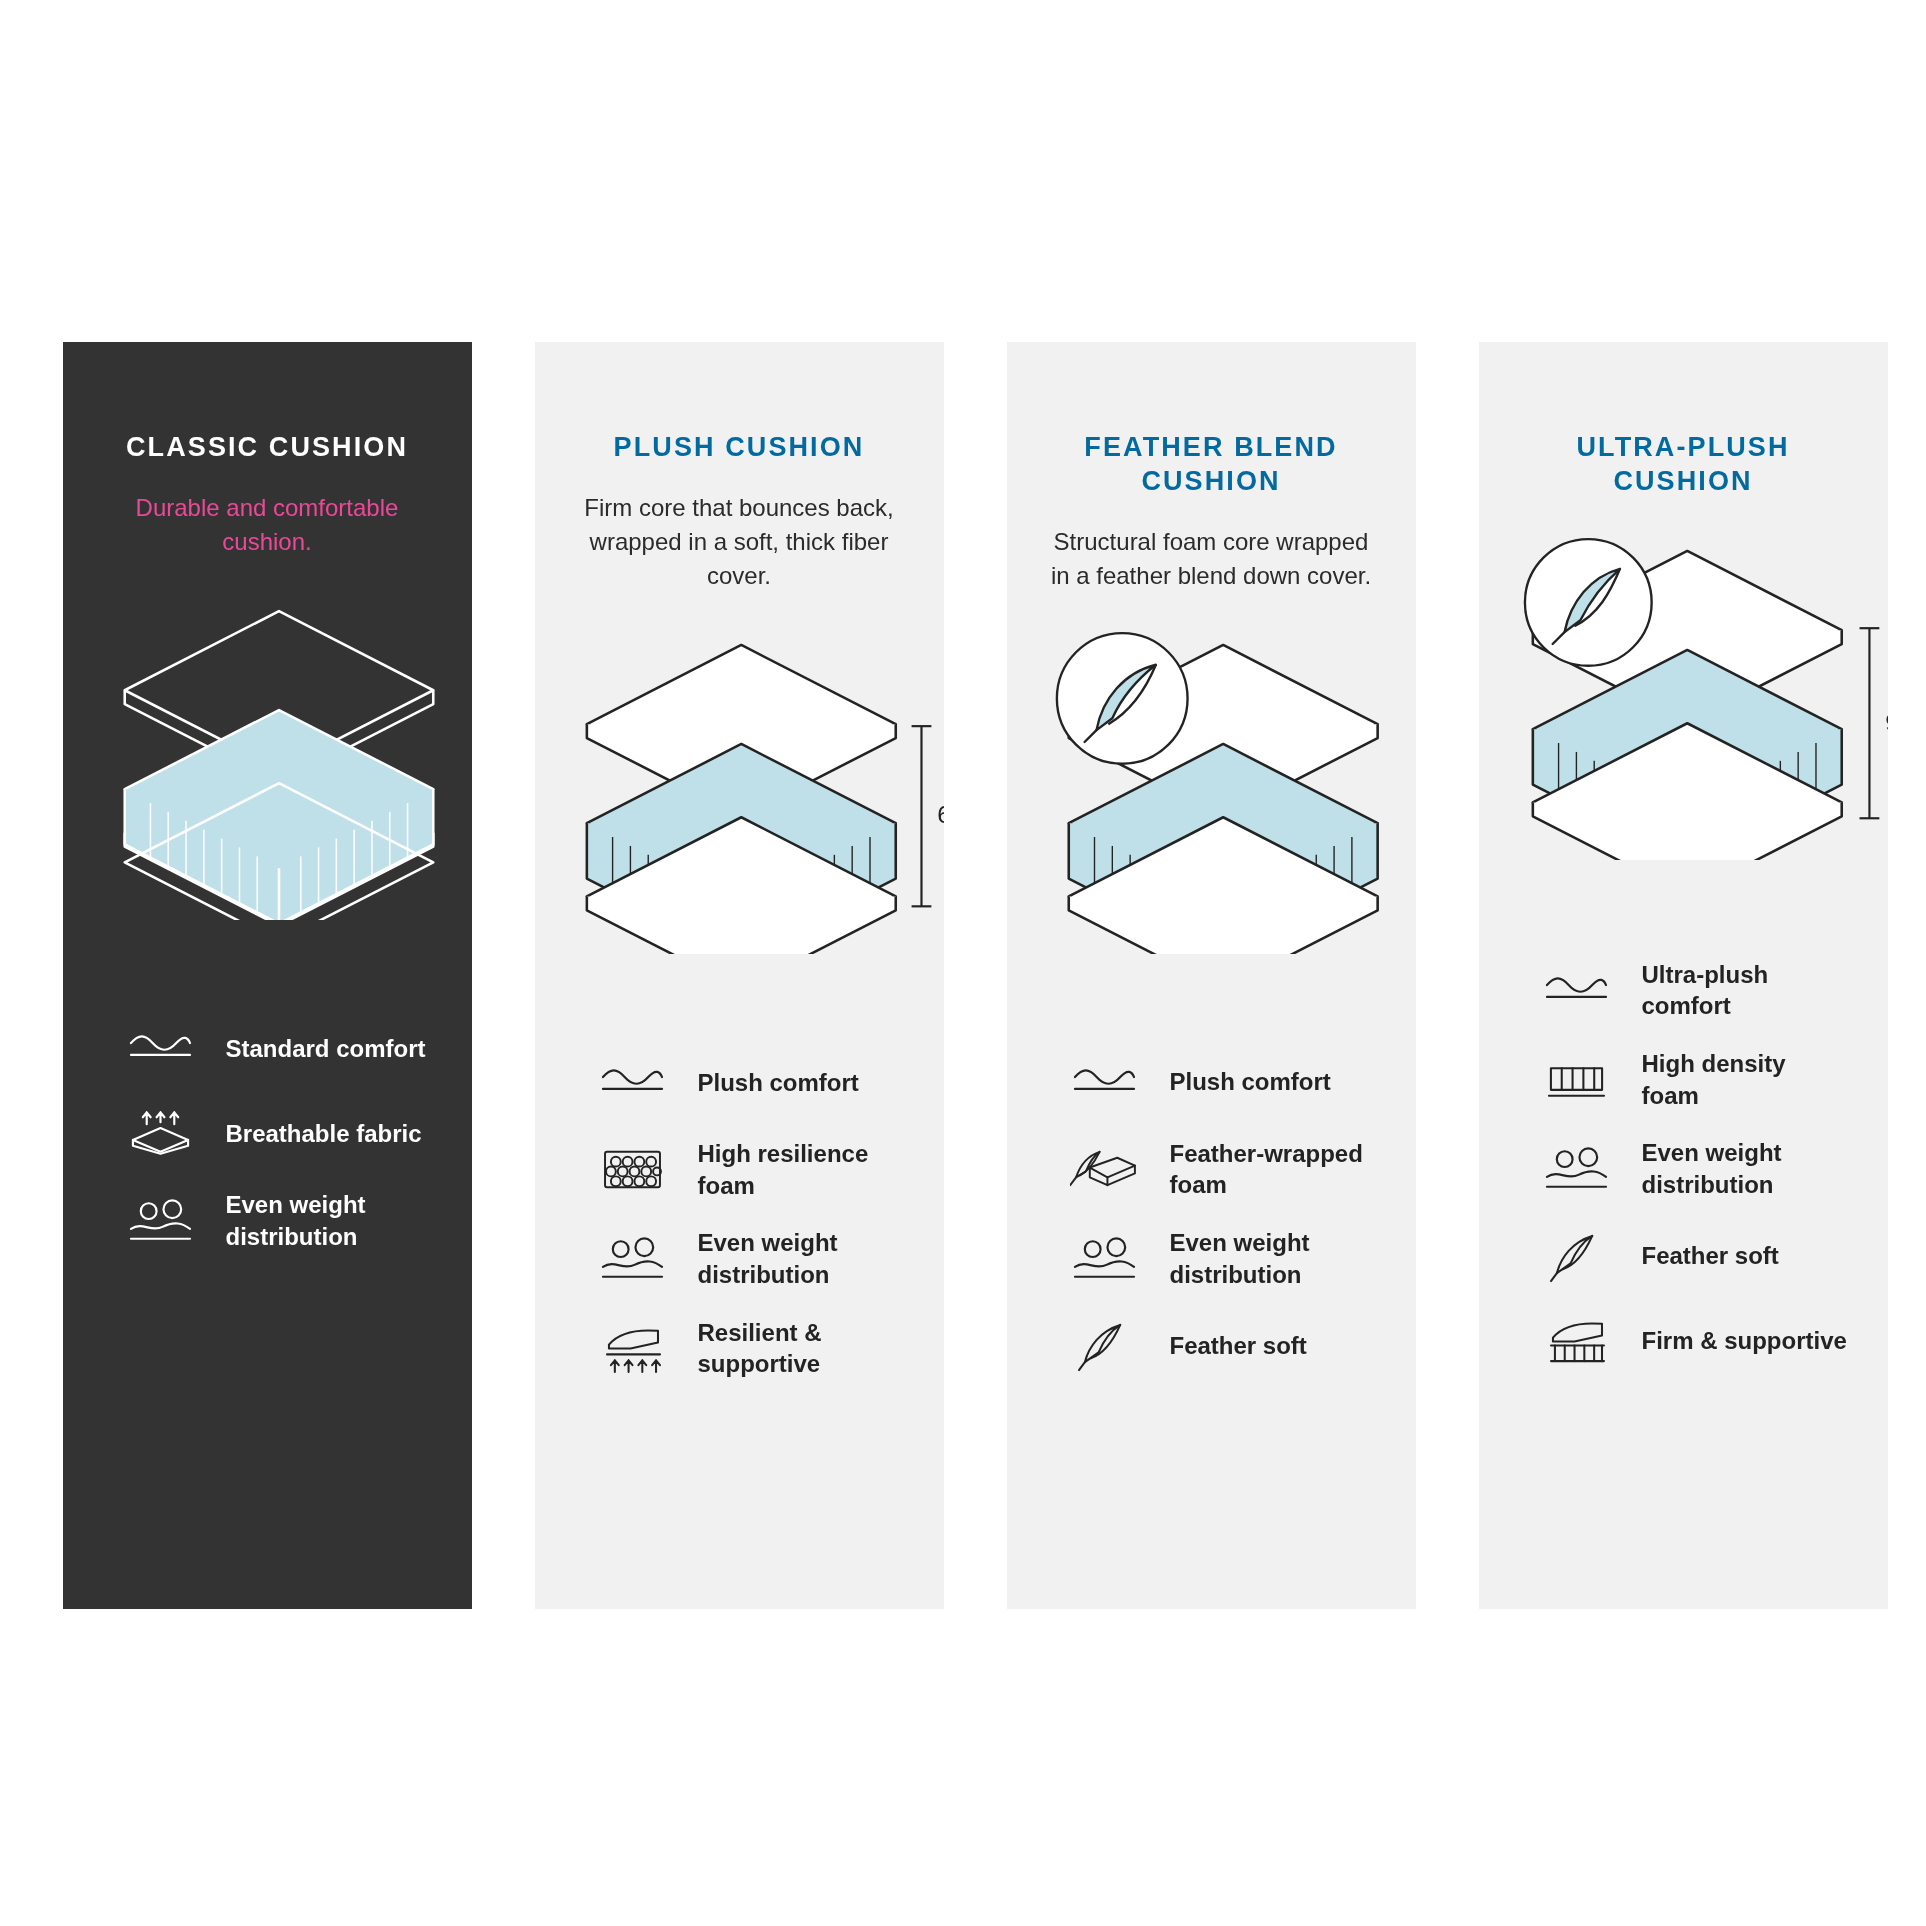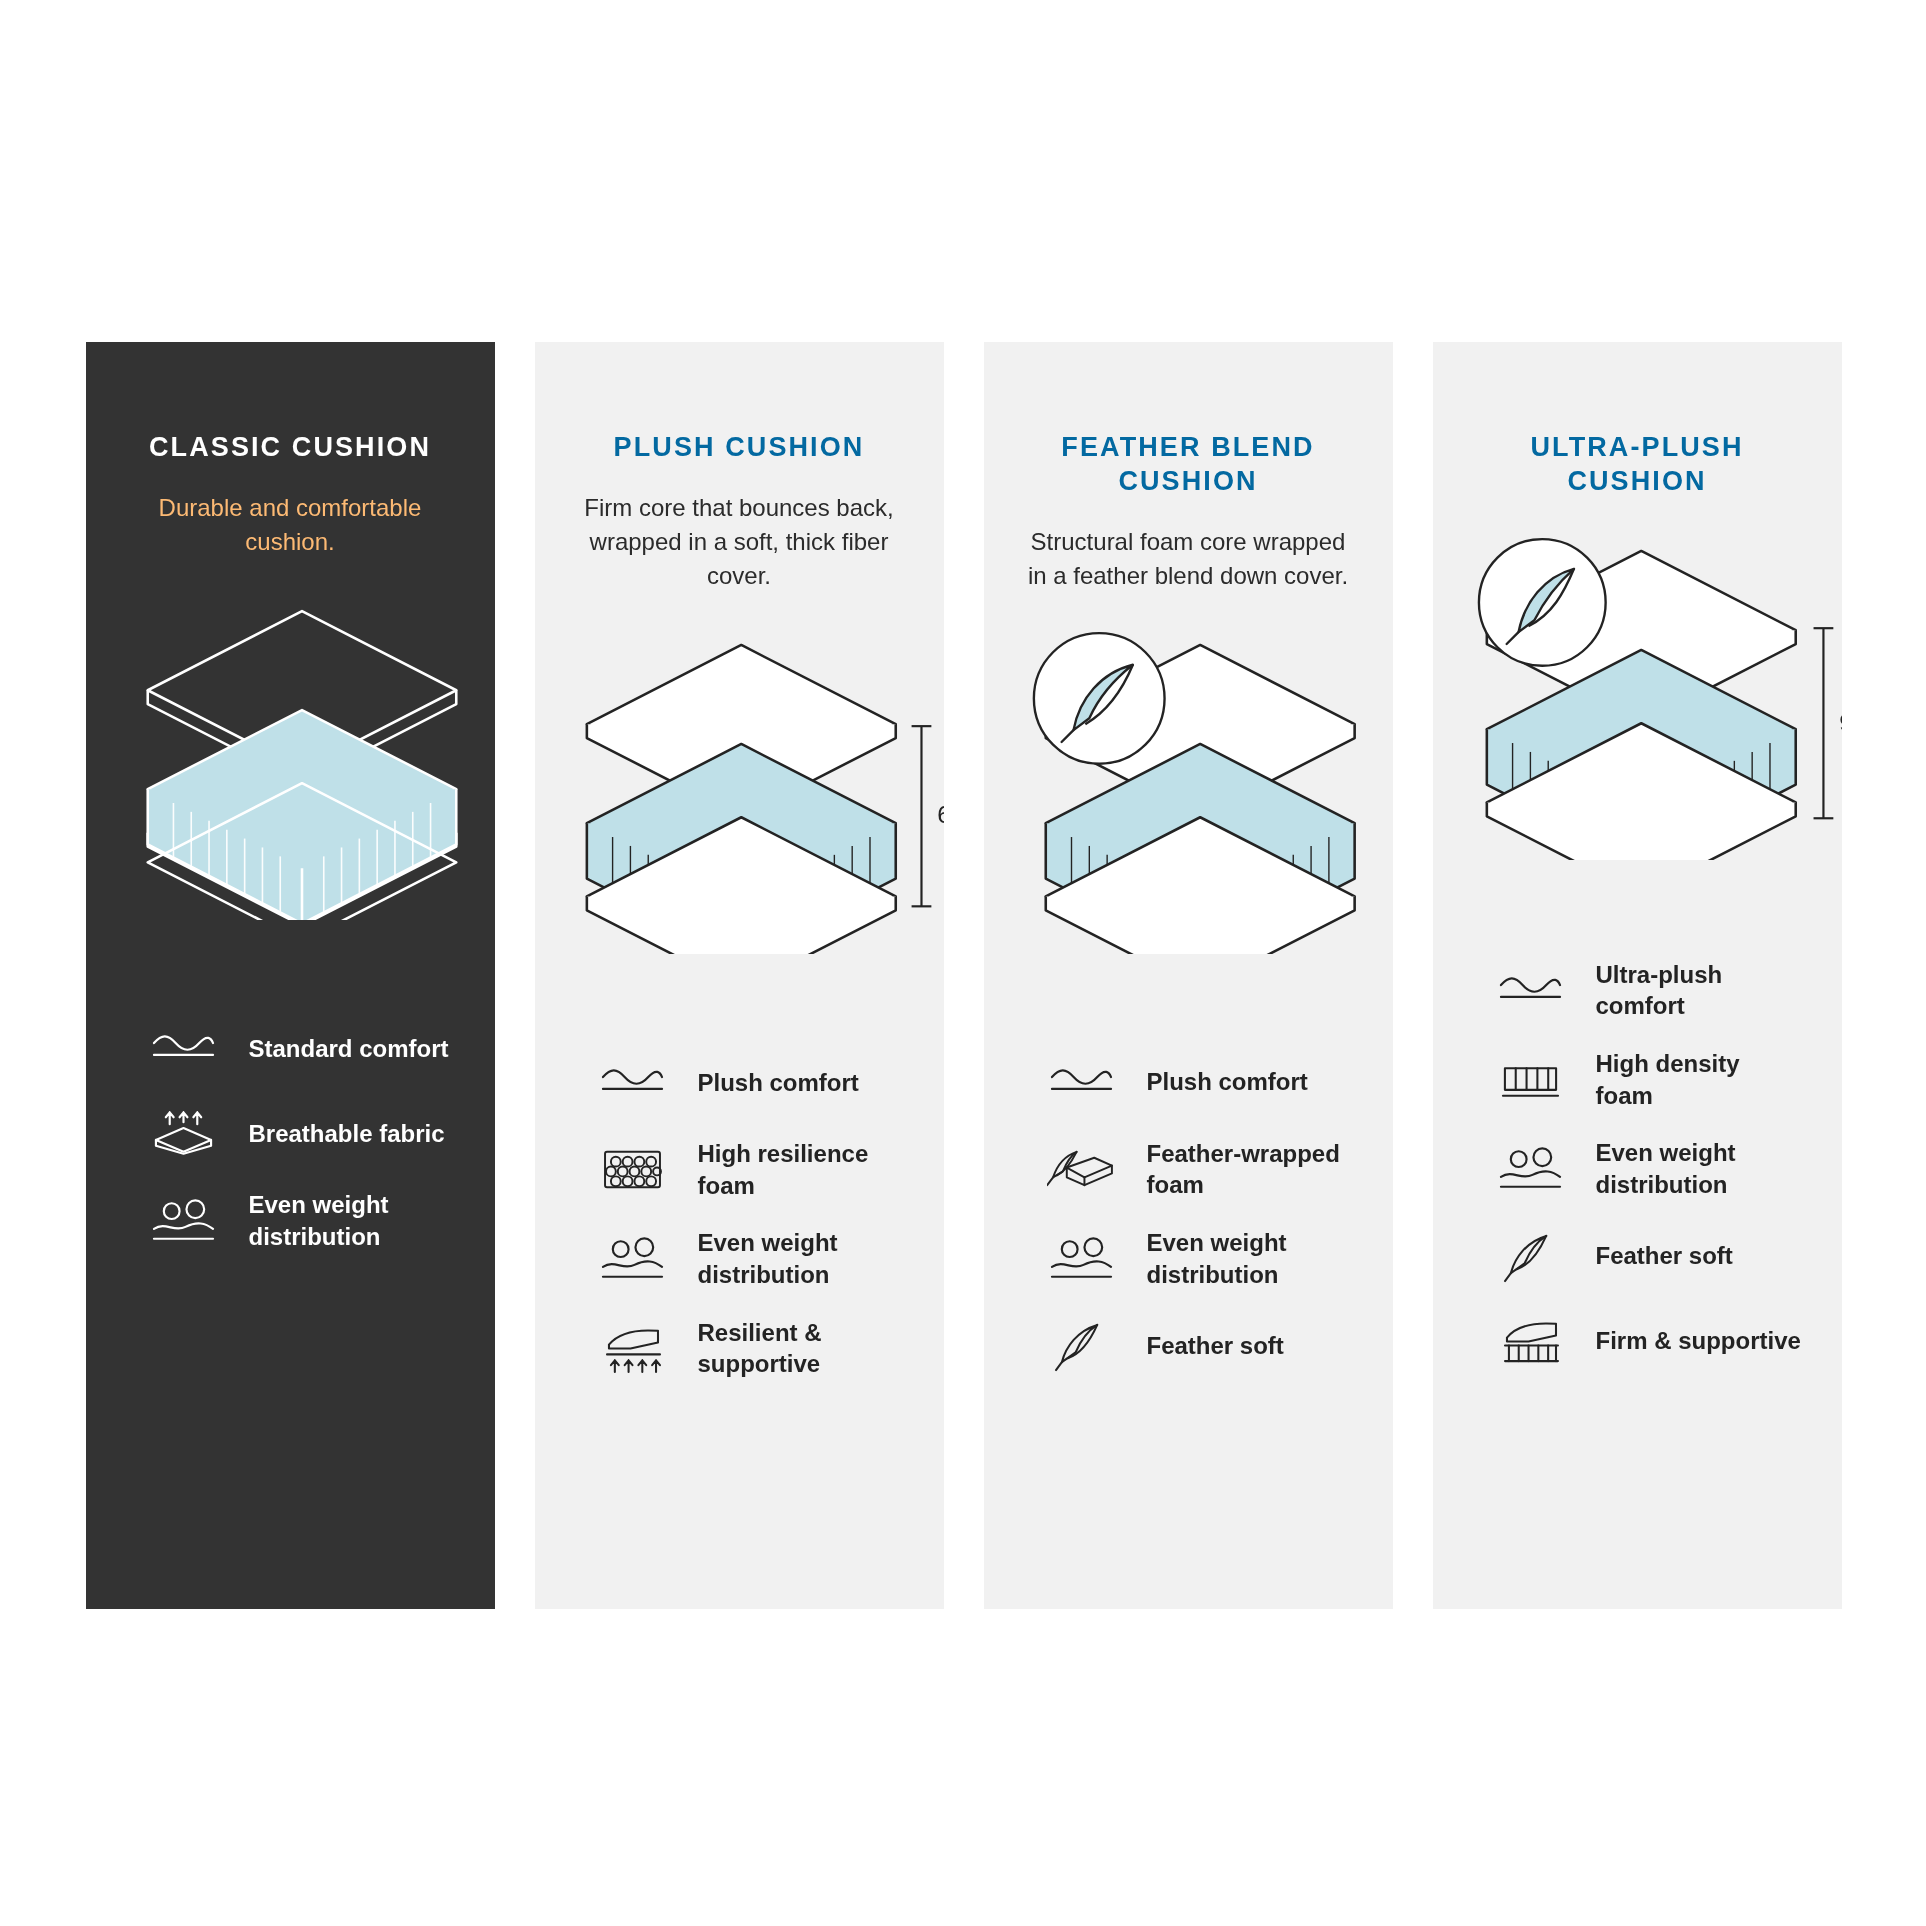--- a/index.html
+++ b/index.html
@@ -31,20 +31,21 @@
     gap: 40px;
   }
   .card {
     width: 409px;
     height: 1267px;
     background: #f1f1f1;
     box-sizing: border-box;
     padding: 59px 38px 0 38px;
     position: relative;
     overflow: hidden;
+    margin-left: 23px;
   }
   .card.dark {
     background: #333333;
   }
   .card-title {
     text-align: center;
     font-size: 27px;
     font-weight: bold;
     letter-spacing: 2.1px;
     color: #0369a1;
@@ -56,21 +57,21 @@
   }
   .card-desc {
     text-align: center;
     font-size: 24px;
     color: #2b2b2b;
     line-height: 1.42;
     margin: 26px 6px 0 6px;
     font-weight: 400;
   }
   .card.dark .card-desc {
-    color: #fdba74;
+    color: #ec4899;
   }
   .hero {
     position: relative;
     height: 386px;
     margin-top: 34px;
   }
   .hero svg {
     display: block;
     margin: 0 auto;
   }

